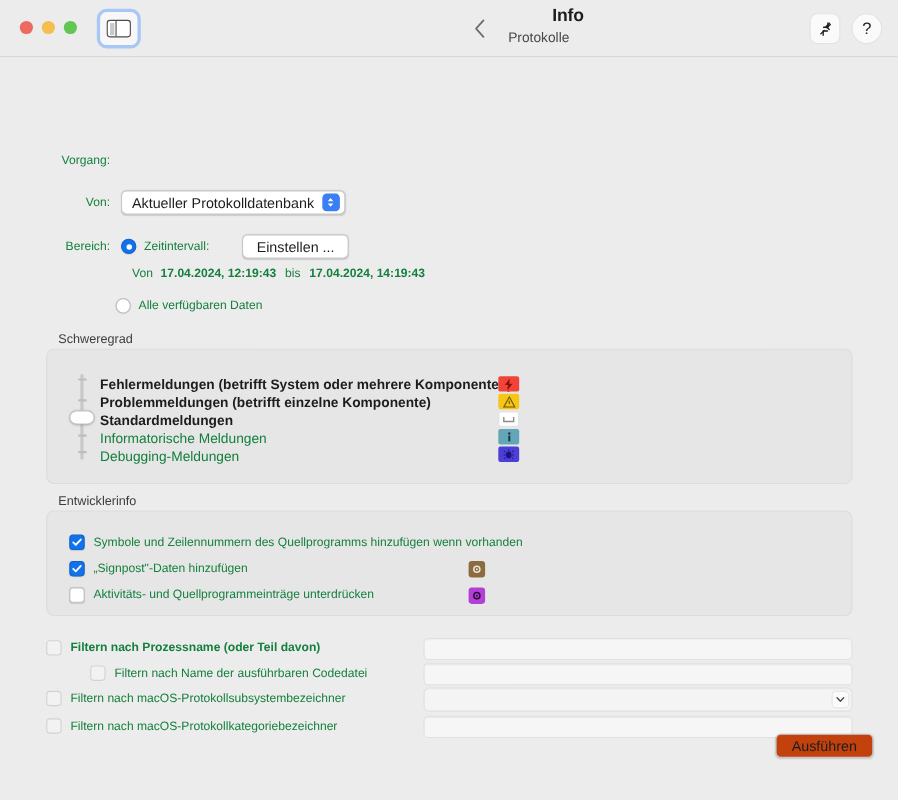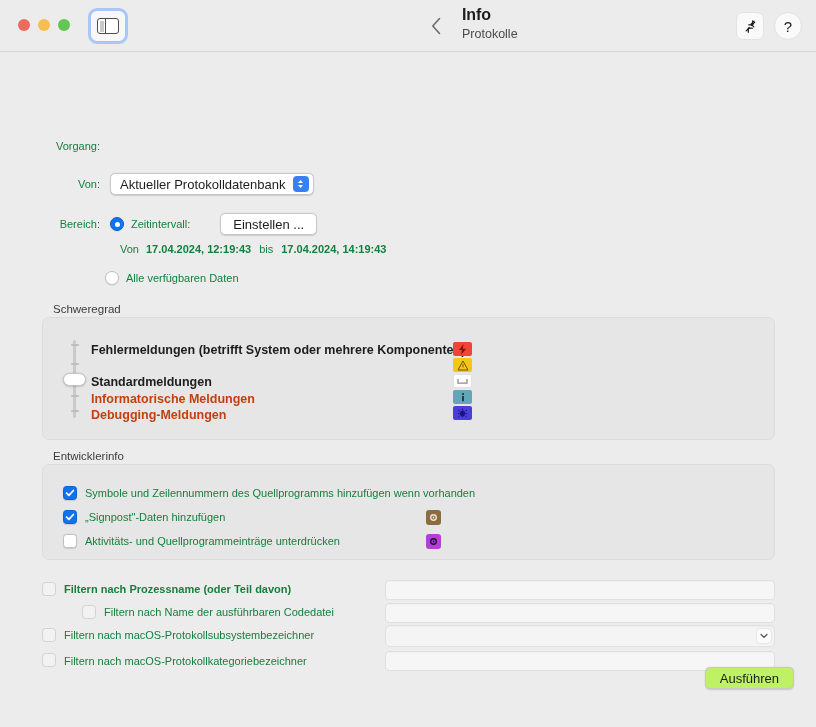--- a/index.html
+++ b/index.html
@@ -59,21 +59,21 @@
     display: flex; align-items: center; justify-content: center;
     color: #6c6c6c;
   }
   .nav-back svg { display:block; }
 
   .title-block {
     position: absolute; left: 462px; top: 5px;
   }
   .title-main {
     font-size: 16px; font-weight: bold; color: #1d1d1d;
-    line-height: 20px; letter-spacing: -0.1px;
+    line-height: 20px; letter-spacing: -0.1px; margin-left: 40px;
   }
   .title-sub {
     font-size: 12.5px; color: #4a4a4a; line-height: 17px;
     margin-top: 1px;
   }
 
   .tb-right { position: absolute; right: 14px; top: 12px; display: flex; gap: 10px; }
   .tb-btn {
     width: 28px; height: 28px; border-radius: 7px;
     background: #fafafa; border: 1px solid #e2e2e2;
@@ -163,21 +163,21 @@
   }
   .sev-knob {
     position: absolute; left: -5px; width: 23px; height: 13px;
     background: #fff; border-radius: 7px;
     border: 0.5px solid #c3c3c3;
     box-shadow: 0 0.5px 2px rgba(0,0,0,.25);
   }
   .sev-item { position: absolute; left: 0; display: flex; align-items: center; }
   .sev-label { font-size: 12.5px; color: #1d1d1d; white-space: nowrap; }
   .sev-label.bold { font-weight: bold; }
-  .sev-label.muted { color: #c2410c; font-weight: bold; }
+  .sev-label.muted { color: #15803d; }
   .sev-badge {
     position: absolute; width: 19px; height: 14px;
     border-radius: 2px;
     display: flex; align-items: center; justify-content: center;
     font-size: 9px; color: #fff; font-weight: bold;
     overflow: hidden;
   }
 
   
   .dev-badge {
@@ -198,21 +198,21 @@
     position: absolute; right: 2px; top: 2px;
     width: 16px; height: 16px; border-radius: 4px;
     background: #fbfbfb; border: 0.5px solid #e6e6e6;
     display: flex; align-items: center; justify-content: center;
     color: #5a5a5a;
   }
 
   .run-btn {
     position: absolute; right: 22px; bottom: 38px;
     height: 22px; border-radius: 5px;
-    background: #bef264; border: 0.5px solid #c8c8c8;
+    background: #c2410c; border: 0.5px solid #c8c8c8;
     box-shadow: 0 0.5px 1.5px rgba(0,0,0,.16);
     display: flex; align-items: center; justify-content: center;
     padding: 0 14px; font-size: 13px; color: #1d1d1d;
   }
 </style>
 </head>
 <body>
 
 <div class="titlebar">
 
@@ -300,20 +300,23 @@
       <span class="sev-tick" style="top:23px;"></span>
       <span class="sev-tick" style="top:42px;"></span>
       <span class="sev-tick" style="top:55px;"></span>
       <span class="sev-tick" style="top:70px;"></span>
       <span class="sev-knob" style="top:33px;"></span>
     </div>
 
     <div class="sev-item" style="left:48px; top:25px;">
       <span class="sev-label bold">Fehlermeldungen (betrifft System oder mehrere Komponenten)</span>
     </div>
+    <div class="sev-item" style="left:48px; top:41px;">
+      <span class="sev-label bold">Problemmeldungen (betrifft einzelne Komponente)</span>
+    </div>
     <div class="sev-item" style="left:48px; top:57px;">
       <span class="sev-label bold">Standardmeldungen</span>
     </div>
     <div class="sev-item" style="left:48px; top:74px;">
       <span class="sev-label muted">Informatorische Meldungen</span>
     </div>
     <div class="sev-item" style="left:48px; top:90px;">
       <span class="sev-label muted">Debugging-Meldungen</span>
     </div>
 

